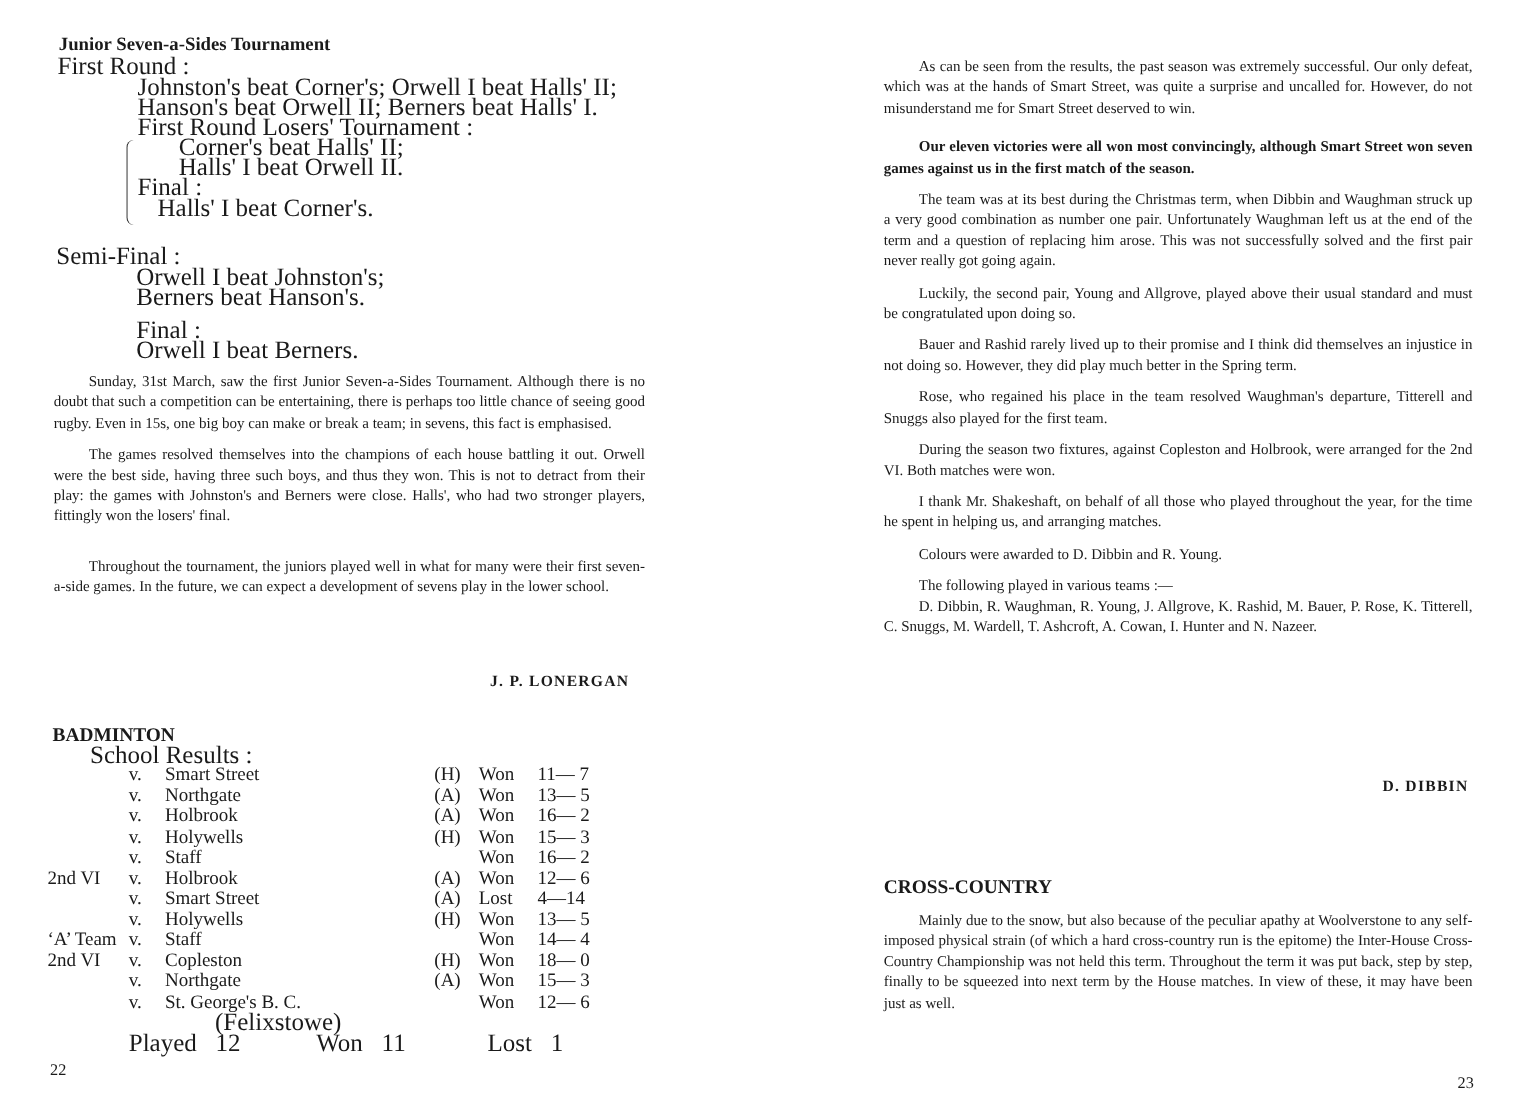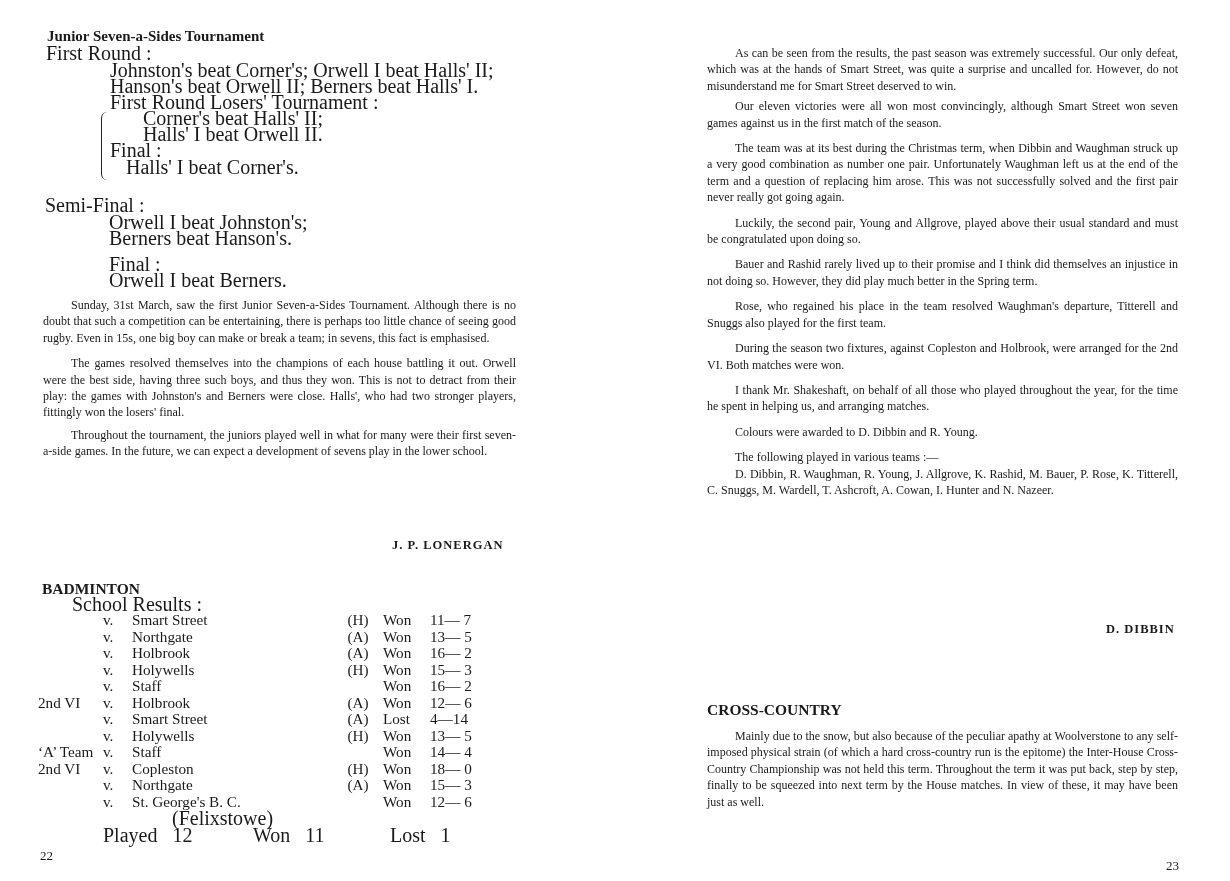--- a/index.html
+++ b/index.html
@@ -43,21 +43,21 @@
 
   <div class="abs t" style="left:45px;top:197px;">Semi-Final :</div>
   <div class="abs t" style="left:109px;top:214px;">Orwell I beat Johnston's;</div>
   <div class="abs t" style="left:109px;top:230px;">Berners beat Hanson's.</div>
   <div class="abs t" style="left:109px;top:256px;">Final :</div>
   <div class="abs t" style="left:109px;top:272px;">Orwell I beat Berners.</div>
 
   <div class="para" style="left:43px;top:297px;width:473px;">
     <p>Sunday, 31st March, saw the first Junior Seven-a-Sides Tournament. Although there is no doubt that such a competition can be entertaining, there is perhaps too little chance of seeing good rugby. Even in 15s, one big boy can make or break a team; in sevens, this fact is emphasised.</p>
     <p style="margin-top:9px;">The games resolved themselves into the champions of each house battling it out. Orwell were the best side, having three such boys, and thus they won. This is not to detract from their play: the games with Johnston's and Berners were close. Halls', who had two stronger players, fittingly won the losers' final.</p>
-    <p style="margin-top:6px;">Throughout the tournament, the juniors played well in what for many were their first seven-a-side games. In the future, we can expect a development of sevens play in the lower school.</p>
+    <p style="margin-top:24px;">Throughout the tournament, the juniors played well in what for many were their first seven-a-side games. In the future, we can expect a development of sevens play in the lower school.</p>
   </div>
   <div class="abs sig" style="left:392px;top:538px;">J. P. LONERGAN</div>
 
   <div class="abs h" style="left:42px;top:580px;font-size:15.5px;">BADMINTON</div>
   <div class="abs t" style="left:72px;top:596px;">School Results :</div>
 
   <div id="results" style="position:absolute;left:0;top:612px;width:520px;height:210px;">
       <div class="res-row" style="top: 0px;">
         <span class="c-team"></span>
         <span class="c-v">v.</span>
@@ -166,21 +166,21 @@
   <div class="abs t" style="left:390px;top:827px;">
     <span>Lost</span>&nbsp;&nbsp;&nbsp;<span>1</span>
   </div>
 
   <div class="abs pn" style="left:40px;top:848px;">22</div>
 </div>
 
 <div class="page right">
   <div class="para" style="left:92px;top:45px;width:471px;">
     <p>As can be seen from the results, the past season was extremely successful. Our only defeat, which was at the hands of Smart Street, was quite a surprise and uncalled for. However, do not misunderstand me for Smart Street deserved to win.</p>
-    <p style="margin-top:4px;">Our eleven victories were all won most convincingly, although Smart Street won seven games against us in the first match of the season.</p>
+    <p style="margin-top:15px;font-weight:bold;">Our eleven victories were all won most convincingly, although Smart Street won seven games against us in the first match of the season.</p>
     <p style="margin-top:9px;">The team was at its best during the Christmas term, when Dibbin and Waughman struck up a very good combination as number one pair. Unfortunately Waughman left us at the end of the term and a question of replacing him arose. This was not successfully solved and the first pair never really got going again.</p>
     <p style="margin-top:9px;">Luckily, the second pair, Young and Allgrove, played above their usual standard and must be congratulated upon doing so.</p>
     <p style="margin-top:9px;">Bauer and Rashid rarely lived up to their promise and I think did themselves an injustice in not doing so. However, they did play much better in the Spring term.</p>
     <p style="margin-top:9px;">Rose, who regained his place in the team resolved Waughman's departure, Titterell and Snuggs also played for the first team.</p>
     <p style="margin-top:9px;">During the season two fixtures, against Copleston and Holbrook, were arranged for the 2nd VI. Both matches were won.</p>
     <p style="margin-top:9px;">I thank Mr. Shakeshaft, on behalf of all those who played throughout the year, for the time he spent in helping us, and arranging matches.</p>
     <p style="margin-top:9px;">Colours were awarded to D. Dibbin and R. Young.</p>
     <p style="margin-top:9px;">The following played in various teams :—</p>
     <p>D. Dibbin, R. Waughman, R. Young, J. Allgrove, K. Rashid, M. Bauer, P. Rose, K. Titterell, C. Snuggs, M. Wardell, T. Ashcroft, A. Cowan, I. Hunter and N. Nazeer.</p>
   </div>

